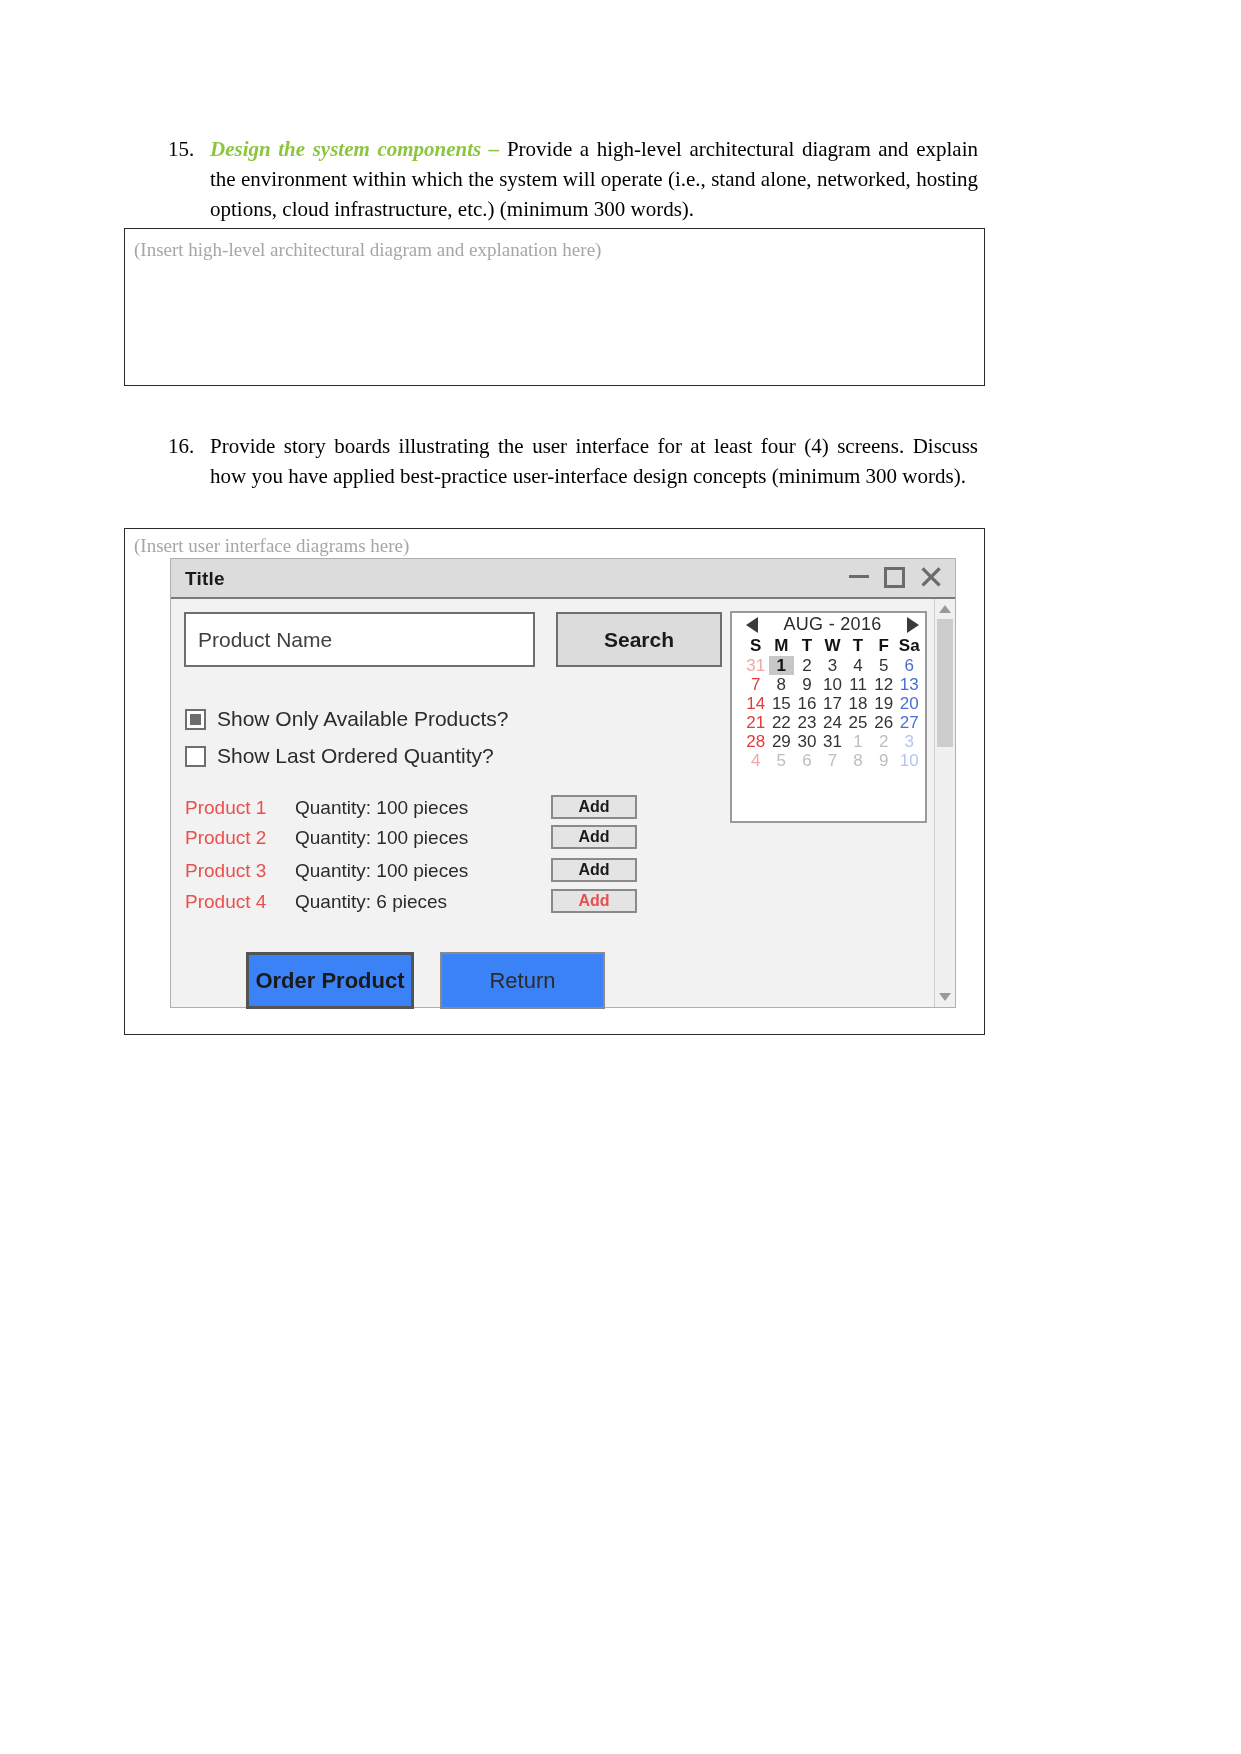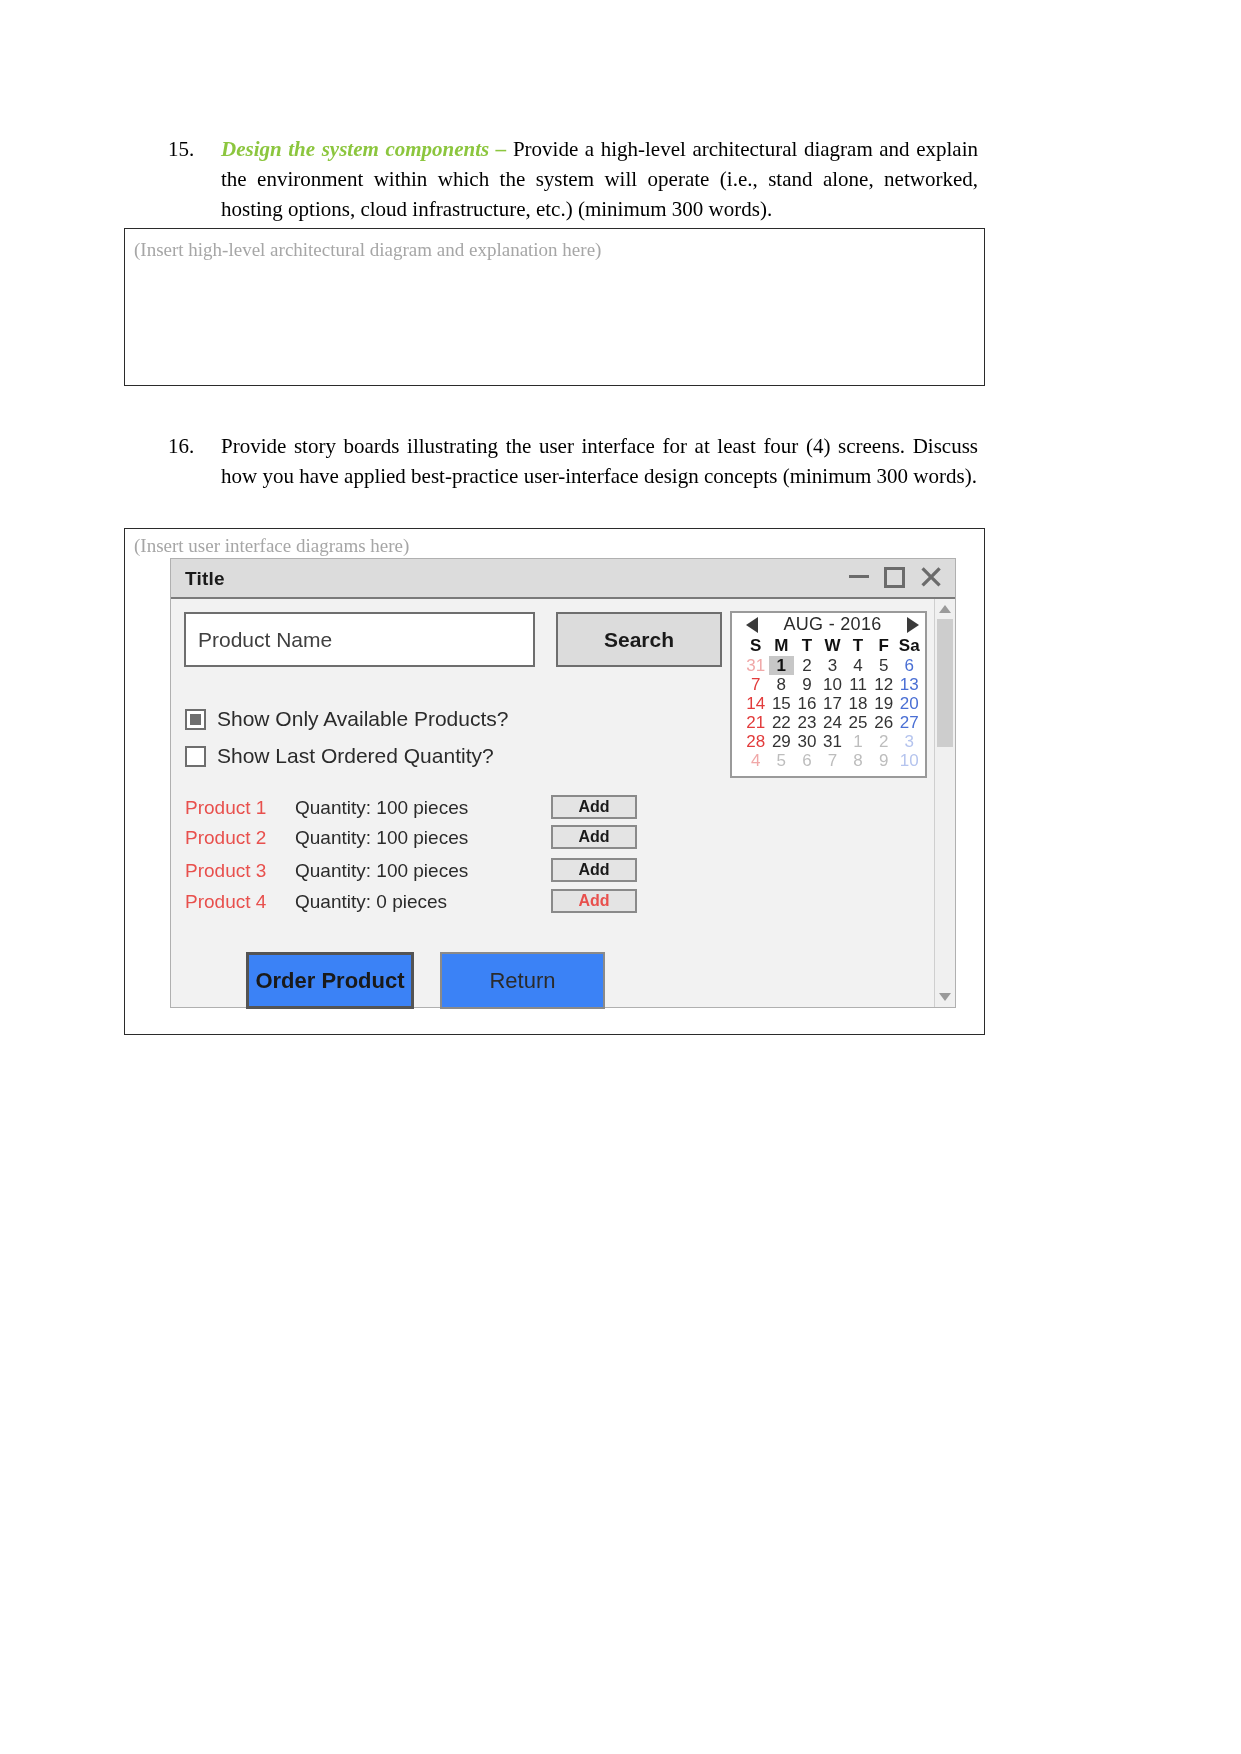--- a/index.html
+++ b/index.html
@@ -14,21 +14,20 @@
     font-family: "Liberation Serif", serif;
     color: #000000;
     overflow: hidden;
   }
 
   
   .doc-item {
     position: absolute;
     display: flex;
     align-items: flex-start;
-    gap: 11px;
   }
   .item-num {
     font-family: "Liberation Serif", serif;
     font-size: 21px;
     line-height: 30px;
     width: 42px;
     flex: 0 0 42px;
     text-align: left;
   }
   .item-body {
@@ -156,21 +155,21 @@
     font-weight: bold;
     color: #1a1a1a;
   }
 
   
   .calendar {
     position: absolute;
     left: 559px;
     top: 12px;
     width: 197px;
-    height: 167px;
+    height: 212px;
     background: #ffffff;
     border: 2px solid #9a9a9a;
     box-sizing: border-box;
     font-family: "Liberation Sans", sans-serif;
     padding-left: 8px;
   }
   .cal-header {
     position: relative;
     height: 23px;
     display: flex;
@@ -473,21 +472,21 @@
       <div class="pqty">Quantity: 100 pieces</div>
       <div class="add-btn">Add</div>
     </div>
     <div class="prow" style="top:261px;">
       <div class="pname">Product 3</div>
       <div class="pqty">Quantity: 100 pieces</div>
       <div class="add-btn">Add</div>
     </div>
     <div class="prow" style="top:292px;">
       <div class="pname">Product 4</div>
-      <div class="pqty">Quantity: 0 pieces</div>
+      <div class="pqty">Quantity: 6 pieces</div>
       <div class="add-btn unavailable">Add</div>
     </div>
 
     <div class="fbtn primary" style="left:75px; top:353px; width:168px; height:57px;">Order Product</div>
     <div class="fbtn secondary" style="left:269px; top:353px; width:165px; height:57px;">Return</div>
 
   </div>
 
   <div class="mock-scroll">
     <div class="sb-arrow sb-up"></div>

